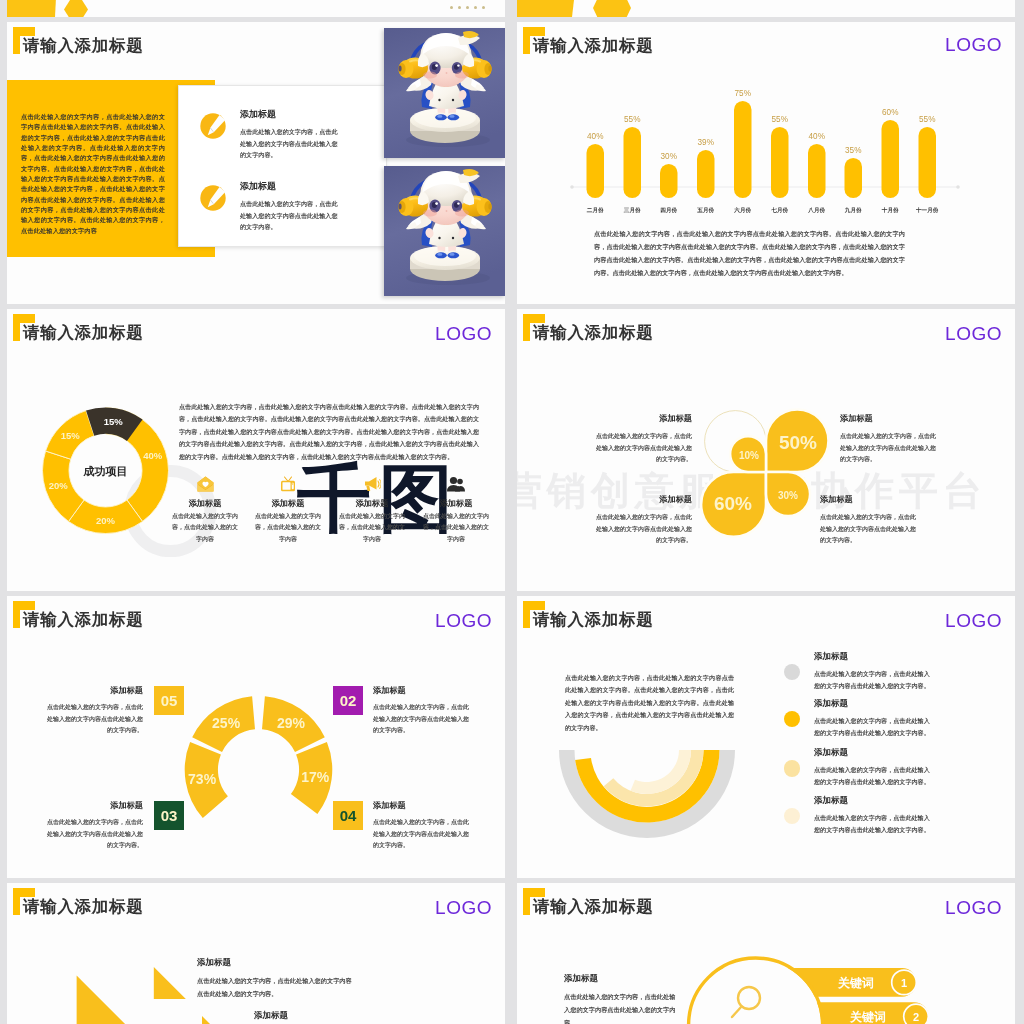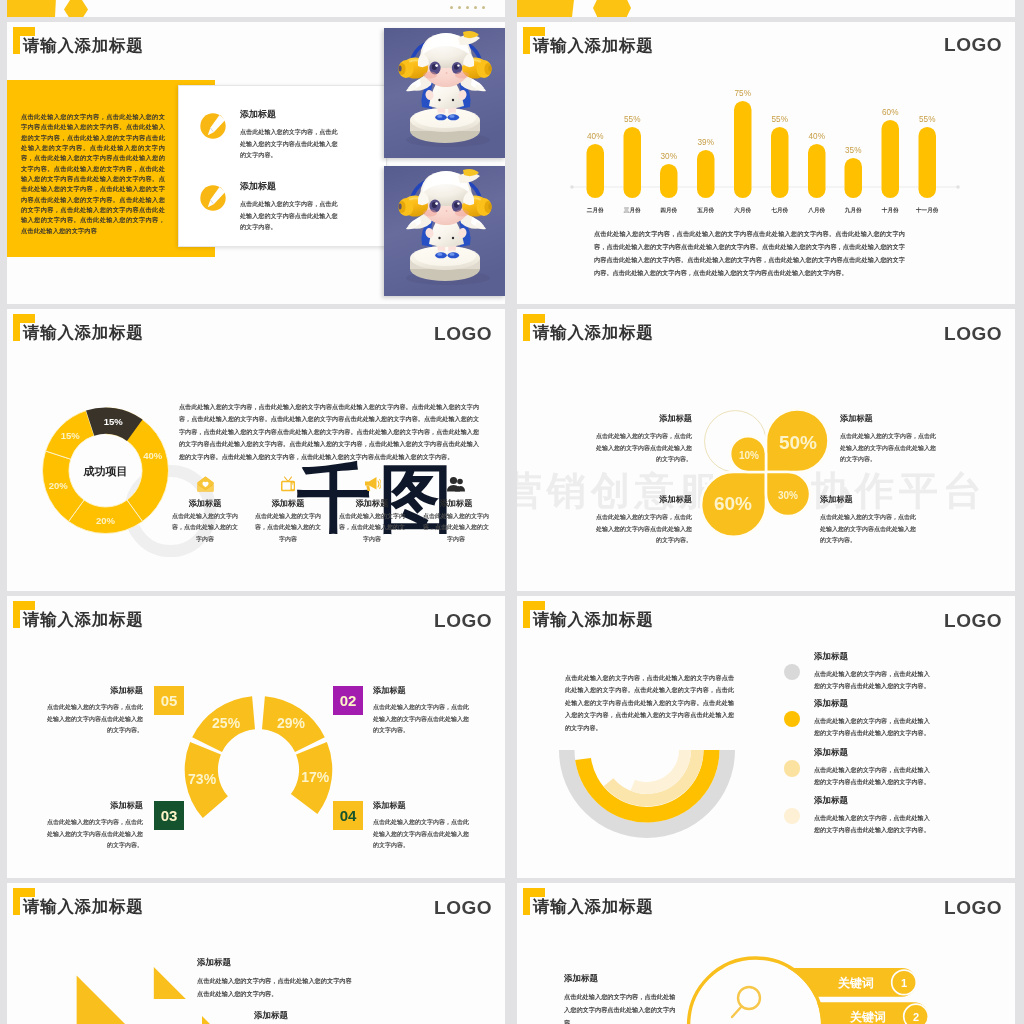--- a/index.html
+++ b/index.html
@@ -6,21 +6,21 @@
   body{width:1024px;height:1024px;background:#e2e2e4;overflow:hidden;
        font-family:"Liberation Sans",sans-serif;}
   .page{position:relative;width:1024px;height:1024px;}
   .slide{position:absolute;background:#fdfdfd;overflow:hidden;}
 
   
   .mark{position:absolute;width:22px;height:27px;z-index:1;}
   .mark b{position:absolute;left:0;top:0;width:7px;height:27px;background:#FFC000;display:block;}
   .mark i{position:absolute;left:0;top:0;width:22px;height:9px;background:#FFC000;display:block;}
   .ttl{position:absolute;font-weight:bold;color:#333;}
-  .logo{position:absolute;font-weight:bold;color:#404040;letter-spacing:.5px;}
+  .logo{position:absolute;font-weight:normal;color:#6d28d9;letter-spacing:.5px;}
 
   .tx{position:absolute;color:#4a4a4a;line-height:1.85;}
   .h3{position:absolute;font-weight:bold;color:#2e2e2e;}
   .wm{position:absolute;pointer-events:none;}
 </style>
 </head>
 <body>
 
 <div class="page">
 

